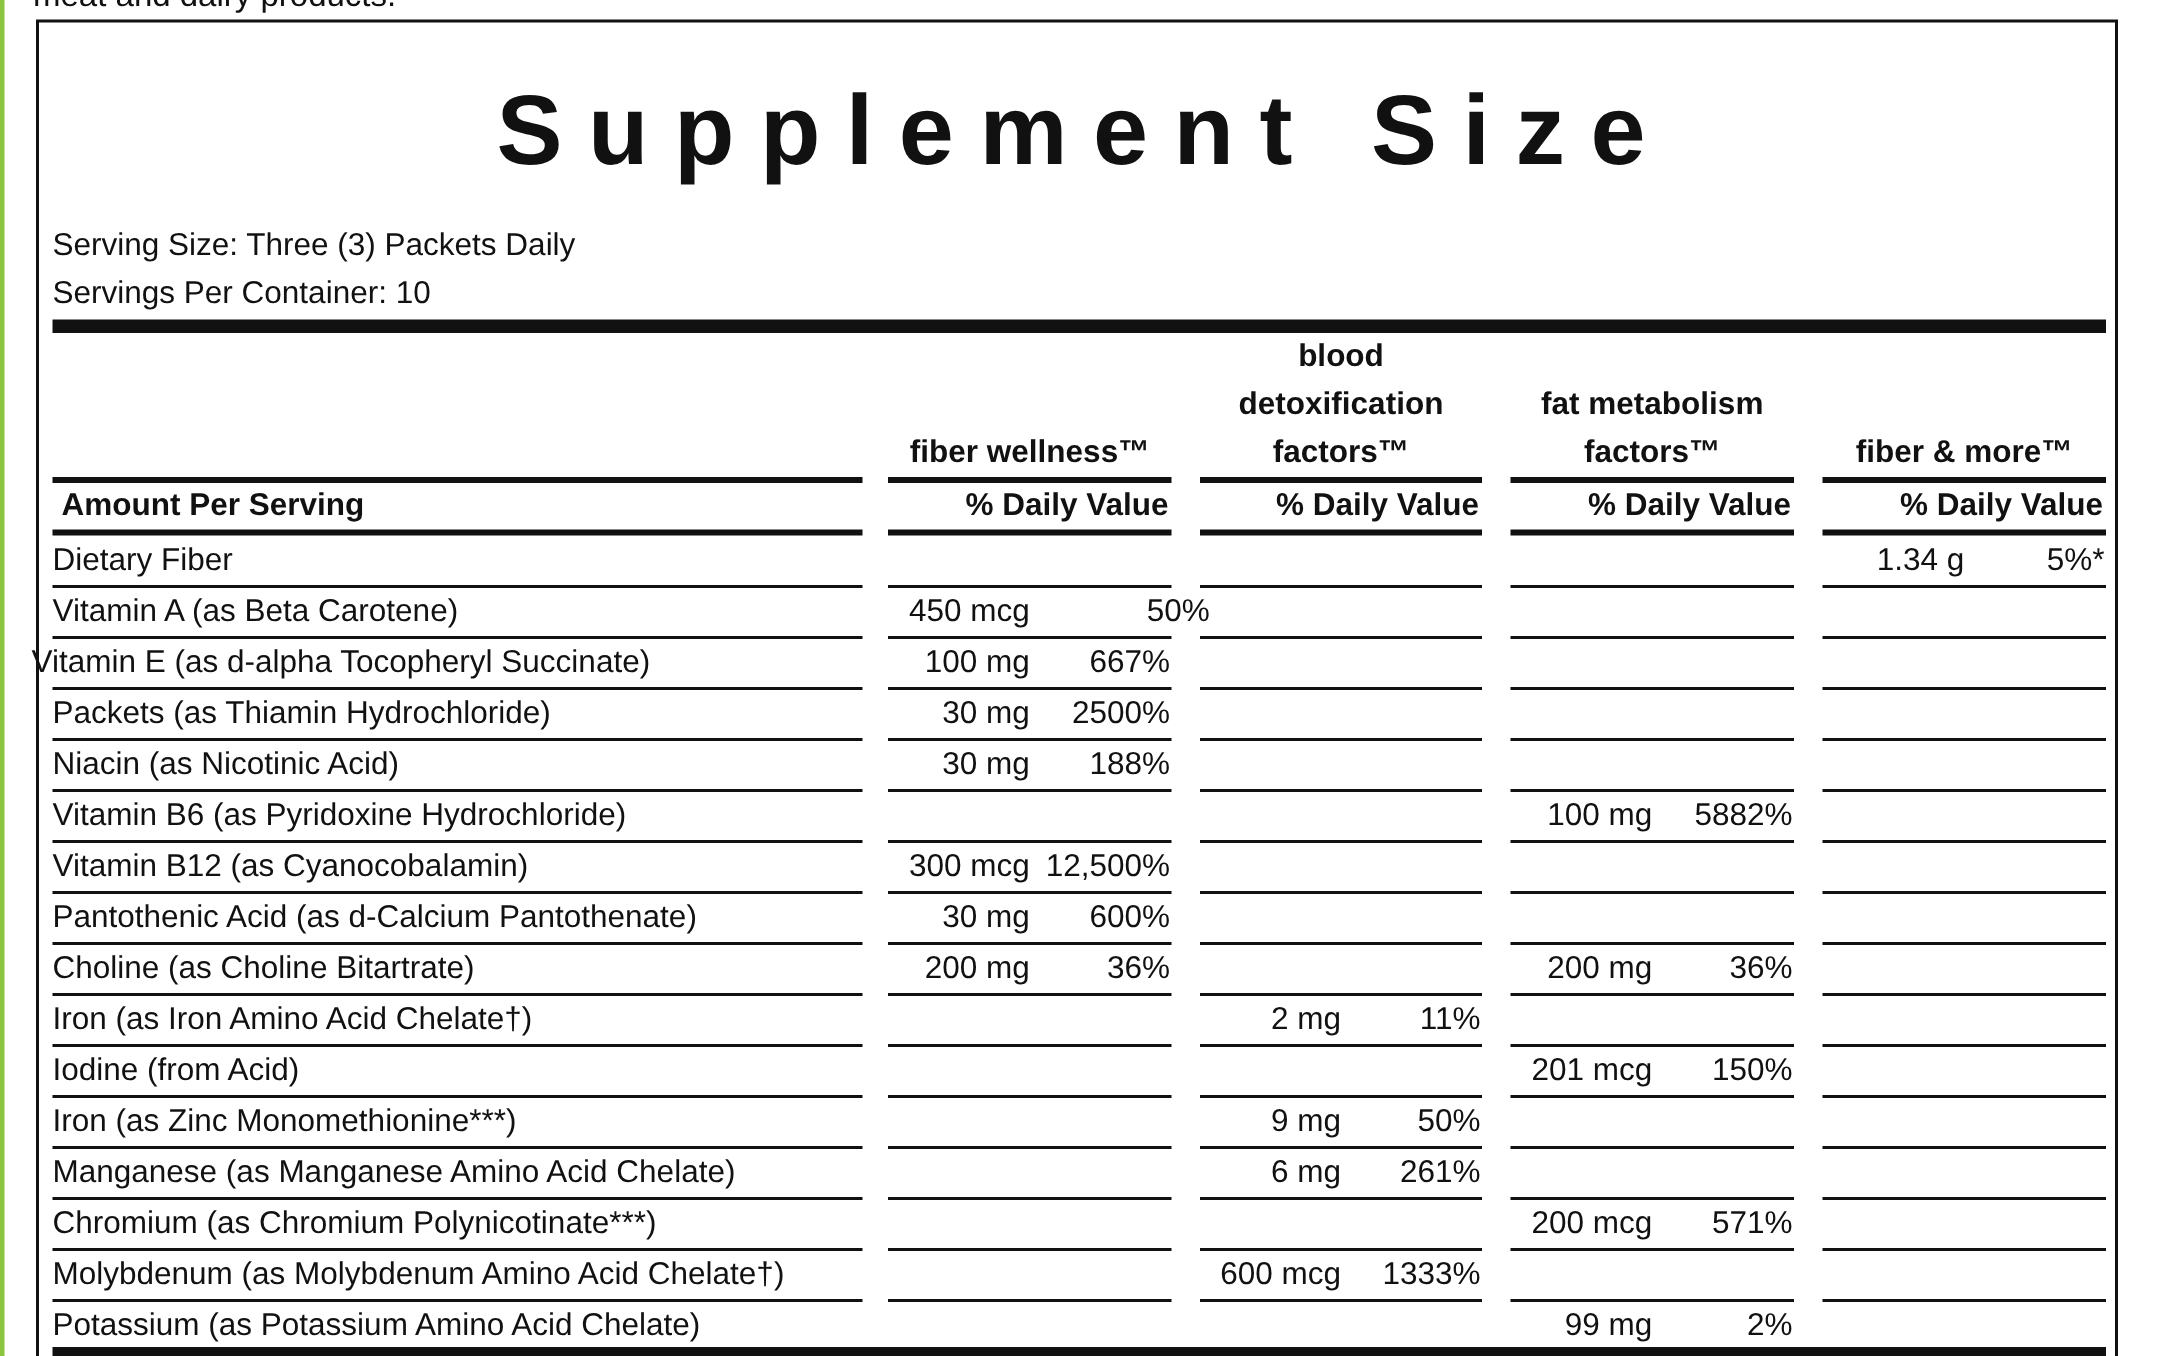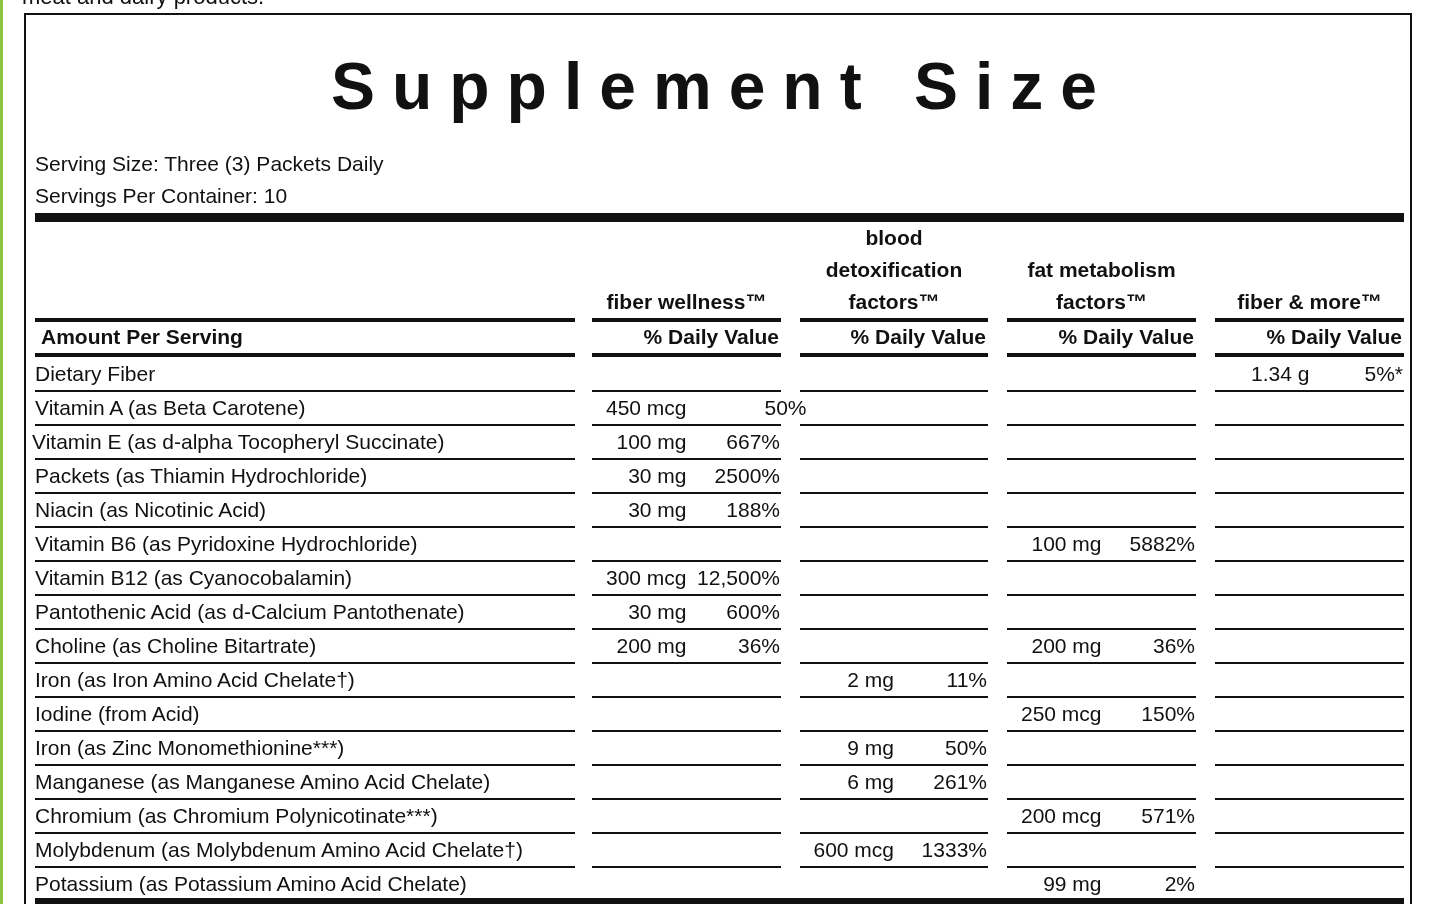--- a/index.html
+++ b/index.html
@@ -78,21 +78,21 @@
     <div class="cell amt" style="left:800px;width:94px;top:396px"></div>
     <div class="cell pct" style="left:894px;width:93px;top:396px"></div>
     <div class="rowrule" style="left:800px;width:188px;top:424px"></div>
     <div class="cell amt" style="left:1007px;width:94.5px;top:396px"></div>
     <div class="cell pct" style="left:1101.5px;width:93.5px;top:396px"></div>
     <div class="rowrule" style="left:1007px;width:189px;top:424px"></div>
     <div class="cell amt" style="left:1215px;width:94.5px;top:396px"></div>
     <div class="cell pct" style="left:1309.5px;width:93.5px;top:396px"></div>
     <div class="rowrule" style="left:1215px;width:189px;top:424px"></div>
     <div class="rowrule" style="left:35px;width:540px;top:424px"></div>
-    <div class="cell" style="left:32px;top:430px">Vitamin E (as d-alpha Tocopheryl Succinate)</div>
+    <div class="cell" style="left:21px;top:430px">Vitamin E (as d-alpha Tocopheryl Succinate)</div>
     <div class="cell amt" style="left:592px;width:94.5px;top:430px">100 mg</div>
     <div class="cell pct" style="left:686.5px;width:93.5px;top:430px">667%</div>
     <div class="rowrule" style="left:592px;width:189px;top:458px"></div>
     <div class="cell amt" style="left:800px;width:94px;top:430px"></div>
     <div class="cell pct" style="left:894px;width:93px;top:430px"></div>
     <div class="rowrule" style="left:800px;width:188px;top:458px"></div>
     <div class="cell amt" style="left:1007px;width:94.5px;top:430px"></div>
     <div class="cell pct" style="left:1101.5px;width:93.5px;top:430px"></div>
     <div class="rowrule" style="left:1007px;width:189px;top:458px"></div>
     <div class="cell amt" style="left:1215px;width:94.5px;top:430px"></div>
@@ -197,21 +197,21 @@
     <div class="cell pct" style="left:1309.5px;width:93.5px;top:668px"></div>
     <div class="rowrule" style="left:1215px;width:189px;top:696px"></div>
     <div class="rowrule" style="left:35px;width:540px;top:696px"></div>
     <div class="cell" style="left:35px;top:702px">Iodine (from Acid)</div>
     <div class="cell amt" style="left:592px;width:94.5px;top:702px"></div>
     <div class="cell pct" style="left:686.5px;width:93.5px;top:702px"></div>
     <div class="rowrule" style="left:592px;width:189px;top:730px"></div>
     <div class="cell amt" style="left:800px;width:94px;top:702px"></div>
     <div class="cell pct" style="left:894px;width:93px;top:702px"></div>
     <div class="rowrule" style="left:800px;width:188px;top:730px"></div>
-    <div class="cell amt" style="left:1007px;width:94.5px;top:702px">250 mcg</div>
+    <div class="cell amt" style="left:1007px;width:94.5px;top:702px">201 mcg</div>
     <div class="cell pct" style="left:1101.5px;width:93.5px;top:702px">150%</div>
     <div class="rowrule" style="left:1007px;width:189px;top:730px"></div>
     <div class="cell amt" style="left:1215px;width:94.5px;top:702px"></div>
     <div class="cell pct" style="left:1309.5px;width:93.5px;top:702px"></div>
     <div class="rowrule" style="left:1215px;width:189px;top:730px"></div>
     <div class="rowrule" style="left:35px;width:540px;top:730px"></div>
     <div class="cell" style="left:35px;top:736px">Iron (as Zinc Monomethionine***)</div>
     <div class="cell amt" style="left:592px;width:94.5px;top:736px"></div>
     <div class="cell pct" style="left:686.5px;width:93.5px;top:736px"></div>
     <div class="rowrule" style="left:592px;width:189px;top:764px"></div>

